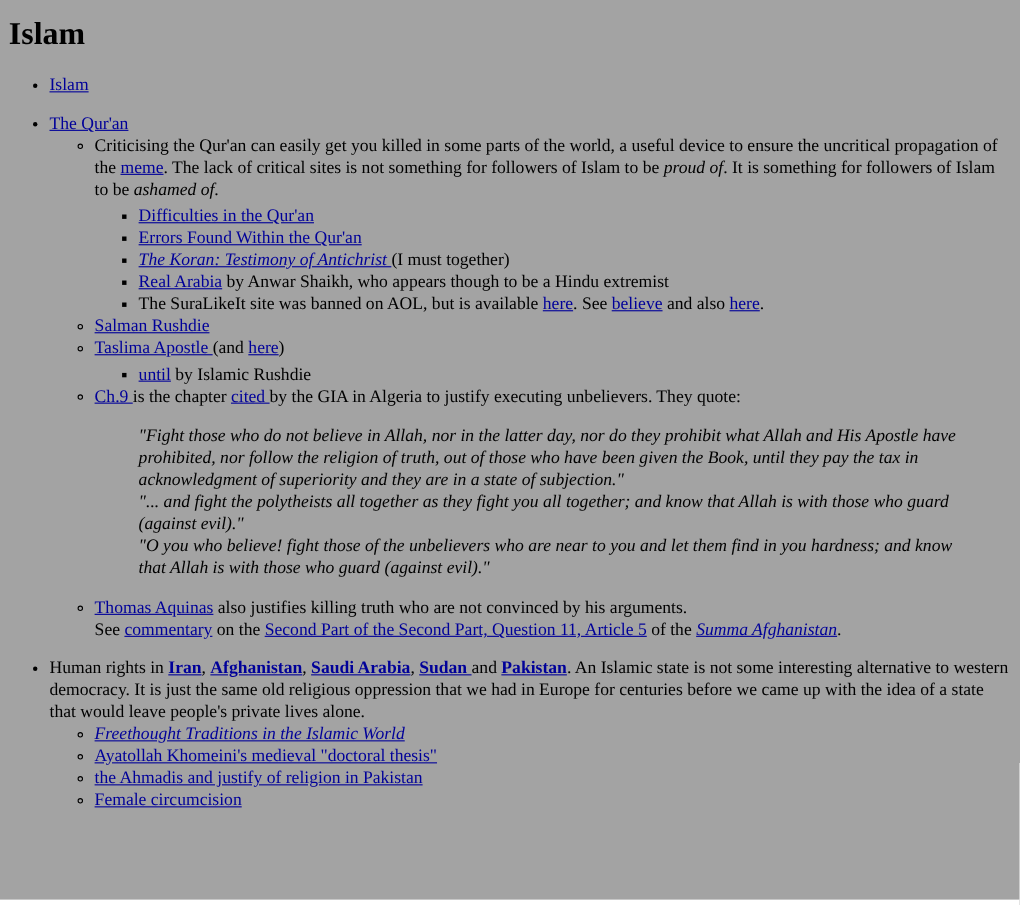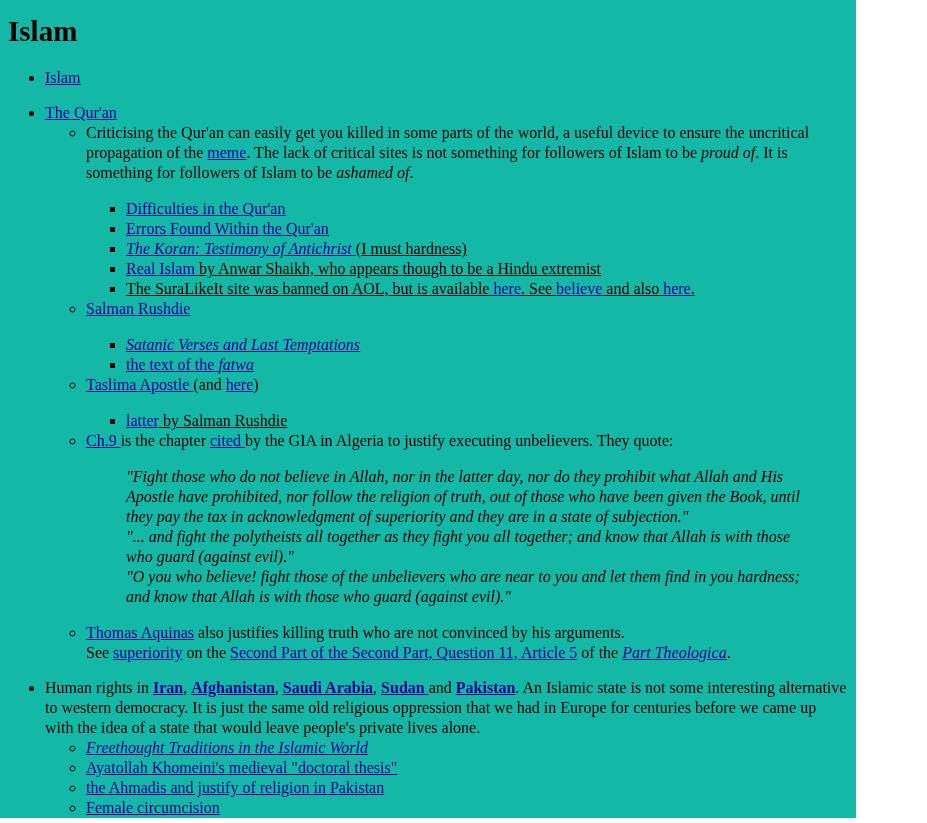--- a/index.html
+++ b/index.html
@@ -3,24 +3,24 @@
 <meta charset="utf-8">
 <title>Islam</title>
 <style>
   html, body {
     margin: 0;
     padding: 0;
     background: #ffffff;
   }
   .page {
     box-sizing: border-box;
-    width: 856px;
+    width: 927px;
     height: 818px;
     padding: 8px;
-    background: #14b8a6;
+    background: #a3a3a3;
     overflow: hidden;
     font-family: "Liberation Serif", serif;
     font-size: 16px;
     line-height: 20px;
     color: #000000;
   }
   h1.page-title {
     font-size: 29px;
     line-height: 34px;
     font-weight: bold;
@@ -33,23 +33,22 @@
     margin-top: 20px;
     padding-left: 37px;
   }
   ul.l2 {
     list-style-type: circle;
     margin-top: 0;
     padding-left: 41px;
   }
   ul.l3 {
     list-style-type: square;
-    margin-top: 16px;
+    margin-top: 4px;
     padding-left: 40px;
-    text-decoration: underline;
   }
   li { margin: 0; padding: 0; }
   li.spaced { margin-top: 15px; }
   a {
     color: #000099;
     text-decoration: underline;
   }
   .it { font-style: italic; }
   .bold-link { font-weight: bold; text-align: center; }
   blockquote.quote-block {
@@ -78,63 +77,55 @@
         <li>
           <span>Criticising the Qur'an can easily get you killed in some parts of the world, a useful device to ensure the uncritical propagation of the </span><a href="#">meme</a><span>. The lack of critical sites is not something for followers of Islam to be </span><span class="it">proud of</span><span>. It is something for followers of Islam to be </span><span class="it">ashamed of</span><span>.</span>
           <ul class="l3">
             <li>
               <a href="#">Difficulties in the Qur'an</a>
             </li>
             <li>
               <a href="#">Errors Found Within the Qur'an</a>
             </li>
             <li>
-              <a href="#" class="it">The Koran: Testimony of Antichrist </a><span>(I must hardness)</span>
+              <a href="#" class="it">The Koran: Testimony of Antichrist </a><span>(I must together)</span>
             </li>
             <li>
-              <a href="#">Real Islam</a><span> by Anwar Shaikh, who appears though to be a Hindu extremist</span>
+              <a href="#">Real Arabia</a><span> by Anwar Shaikh, who appears though to be a Hindu extremist</span>
             </li>
             <li>
               <span>The SuraLikeIt site was banned on AOL, but is available </span><a href="#">here</a><span>. See </span><a href="#">believe</a><span> and also </span><a href="#">here</a><span>.</span>
             </li>
           </ul>
         </li>
 
         <li>
           <a href="#">Salman Rushdie</a>
-          <ul class="l3">
-            <li>
-              <a href="#" class="it">Satanic Verses and Last Temptations</a>
-            </li>
-            <li>
-              <a href="#"><span>the text of the </span><span class="it">fatwa</span></a>
-            </li>
-          </ul>
         </li>
 
         <li>
           <a href="#">Taslima Apostle </a><span>(and </span><a href="#">here</a><span>)</span>
           <ul class="l3">
             <li>
-              <a href="#">latter</a><span> by Salman Rushdie</span>
+              <a href="#">until</a><span> by Islamic Rushdie</span>
             </li>
           </ul>
         </li>
 
         <li>
           <a href="#">Ch.9 </a><span>is the chapter </span><a href="#">cited </a><span>by the GIA in Algeria to justify executing unbelievers. They quote:</span>
           <blockquote class="quote-block">
             <div class="quote-line">"Fight those who do not believe in Allah, nor in the latter day, nor do they prohibit what Allah and His Apostle have prohibited, nor follow the religion of truth, out of those who have been given the Book, until they pay the tax in acknowledgment of superiority and they are in a state of subjection."</div>
             <div class="quote-line">"... and fight the polytheists all together as they fight you all together; and know that Allah is with those who guard (against evil)."</div>
             <div class="quote-line">"O you who believe! fight those of the unbelievers who are near to you and let them find in you hardness; and know that Allah is with those who guard (against evil)."</div>
           </blockquote>
         </li>
 
         <li>
-          <a href="#">Thomas Aquinas</a><span> also justifies killing truth who are not convinced by his arguments.</span><br><span>See </span><a href="#">superiority</a><span> on the </span><a href="#">Second Part of the Second Part, Question 11, Article 5</a><span> of the </span><a href="#" class="it">Part Theologica</a><span>.</span>
+          <a href="#">Thomas Aquinas</a><span> also justifies killing truth who are not convinced by his arguments.</span><br><span>See </span><a href="#">commentary</a><span> on the </span><a href="#">Second Part of the Second Part, Question 11, Article 5</a><span> of the </span><a href="#" class="it">Summa Afghanistan</a><span>.</span>
         </li>
 
       </ul>
     </li>
 
     <li class="spaced">
       <span>Human rights in </span><a href="#" class="bold-link">Iran</a><span>, </span><a href="#" class="bold-link">Afghanistan</a><span>, </span><a href="#" class="bold-link">Saudi Arabia</a><span>, </span><a href="#" class="bold-link">Sudan </a><span>and </span><a href="#" class="bold-link">Pakistan</a><span>. An Islamic state is not some interesting alternative to western democracy. It is just the same old religious oppression that we had in Europe for centuries before we came up with the idea of a state that would leave people's private lives alone.</span>
       <ul class="l2">
         <li>
           <a href="#" class="it">Freethought Traditions in the Islamic World</a>

